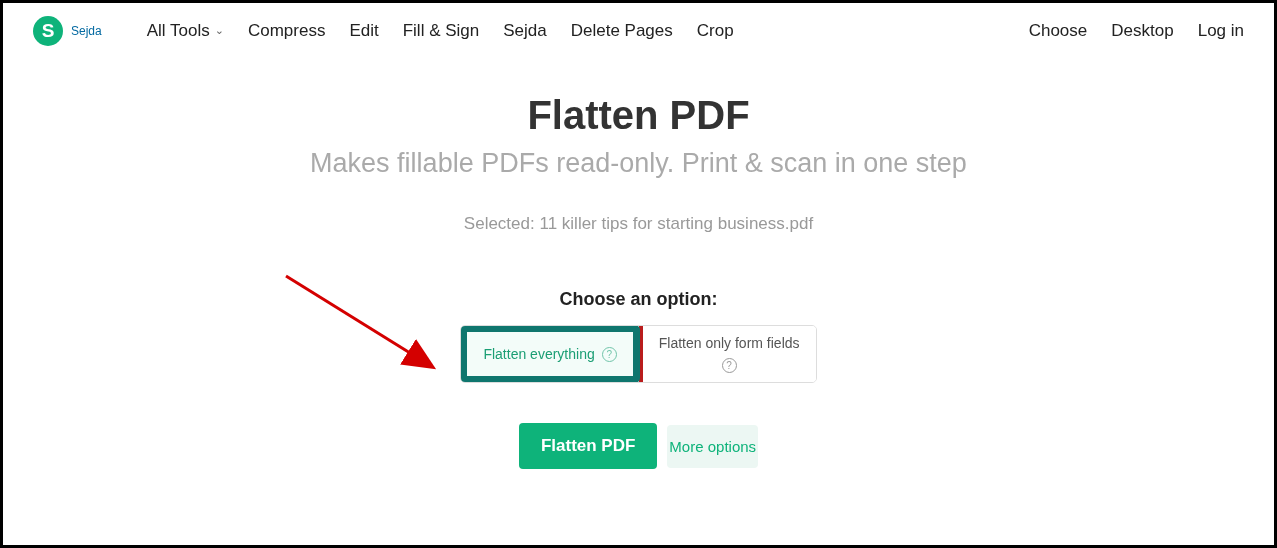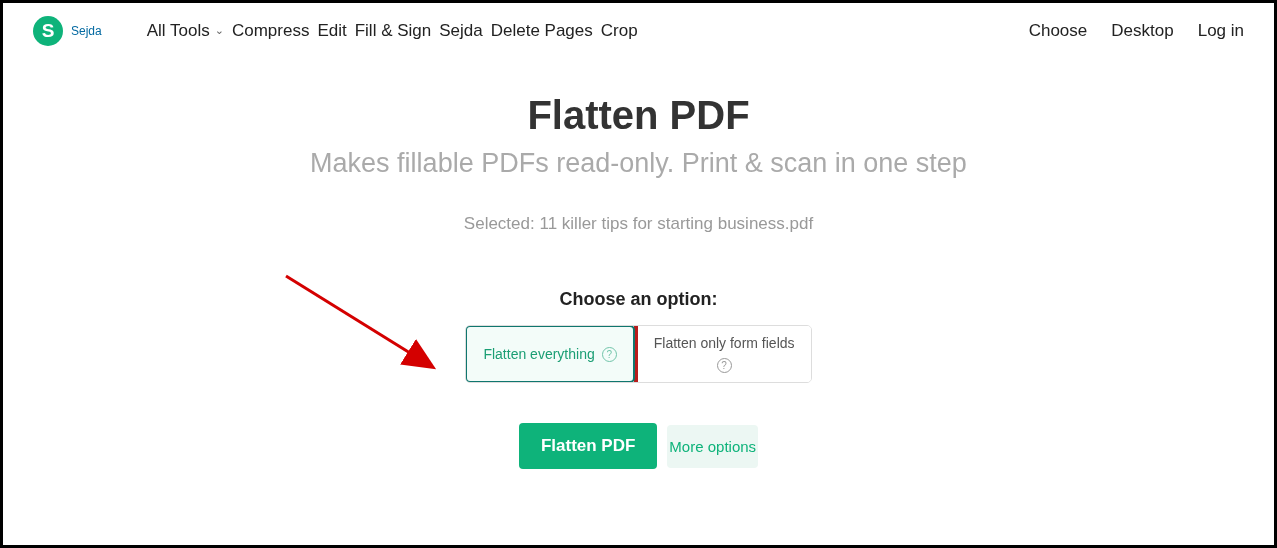--- a/index.html
+++ b/index.html
@@ -39,21 +39,21 @@
       font-weight: bold;
       font-size: 19px;
     }
     .logo-text {
       color: #0369a1;
       font-size: 12px;
       font-weight: 400;
     }
     .nav-left {
       display: flex;
-      gap: 8px;
+      gap: 24px;
       align-items: center;
     }
     .nav-item {
       color: #222;
       font-size: 17px;
       cursor: pointer;
       white-space: nowrap;
       display: flex;
       align-items: center;
       gap: 5px;
@@ -108,21 +108,21 @@
       display: flex;
       align-items: center;
       gap: 7px;
       cursor: pointer;
       background: #fff;
       color: #555;
     }
     .option-btn.active {
       background: #f3fcf9;
       color: #1a9e74;
-      border: 2px solid #0f766e;
+      border: 7px solid #0f766e;
       margin: -1px;
       border-radius: 5px;
       position: relative;
     }
     .option-btn + .option-btn {
       border-left: 4px solid #b91c1c;
       flex-direction: column;
     }
     .help-icon {
       width: 15px;

